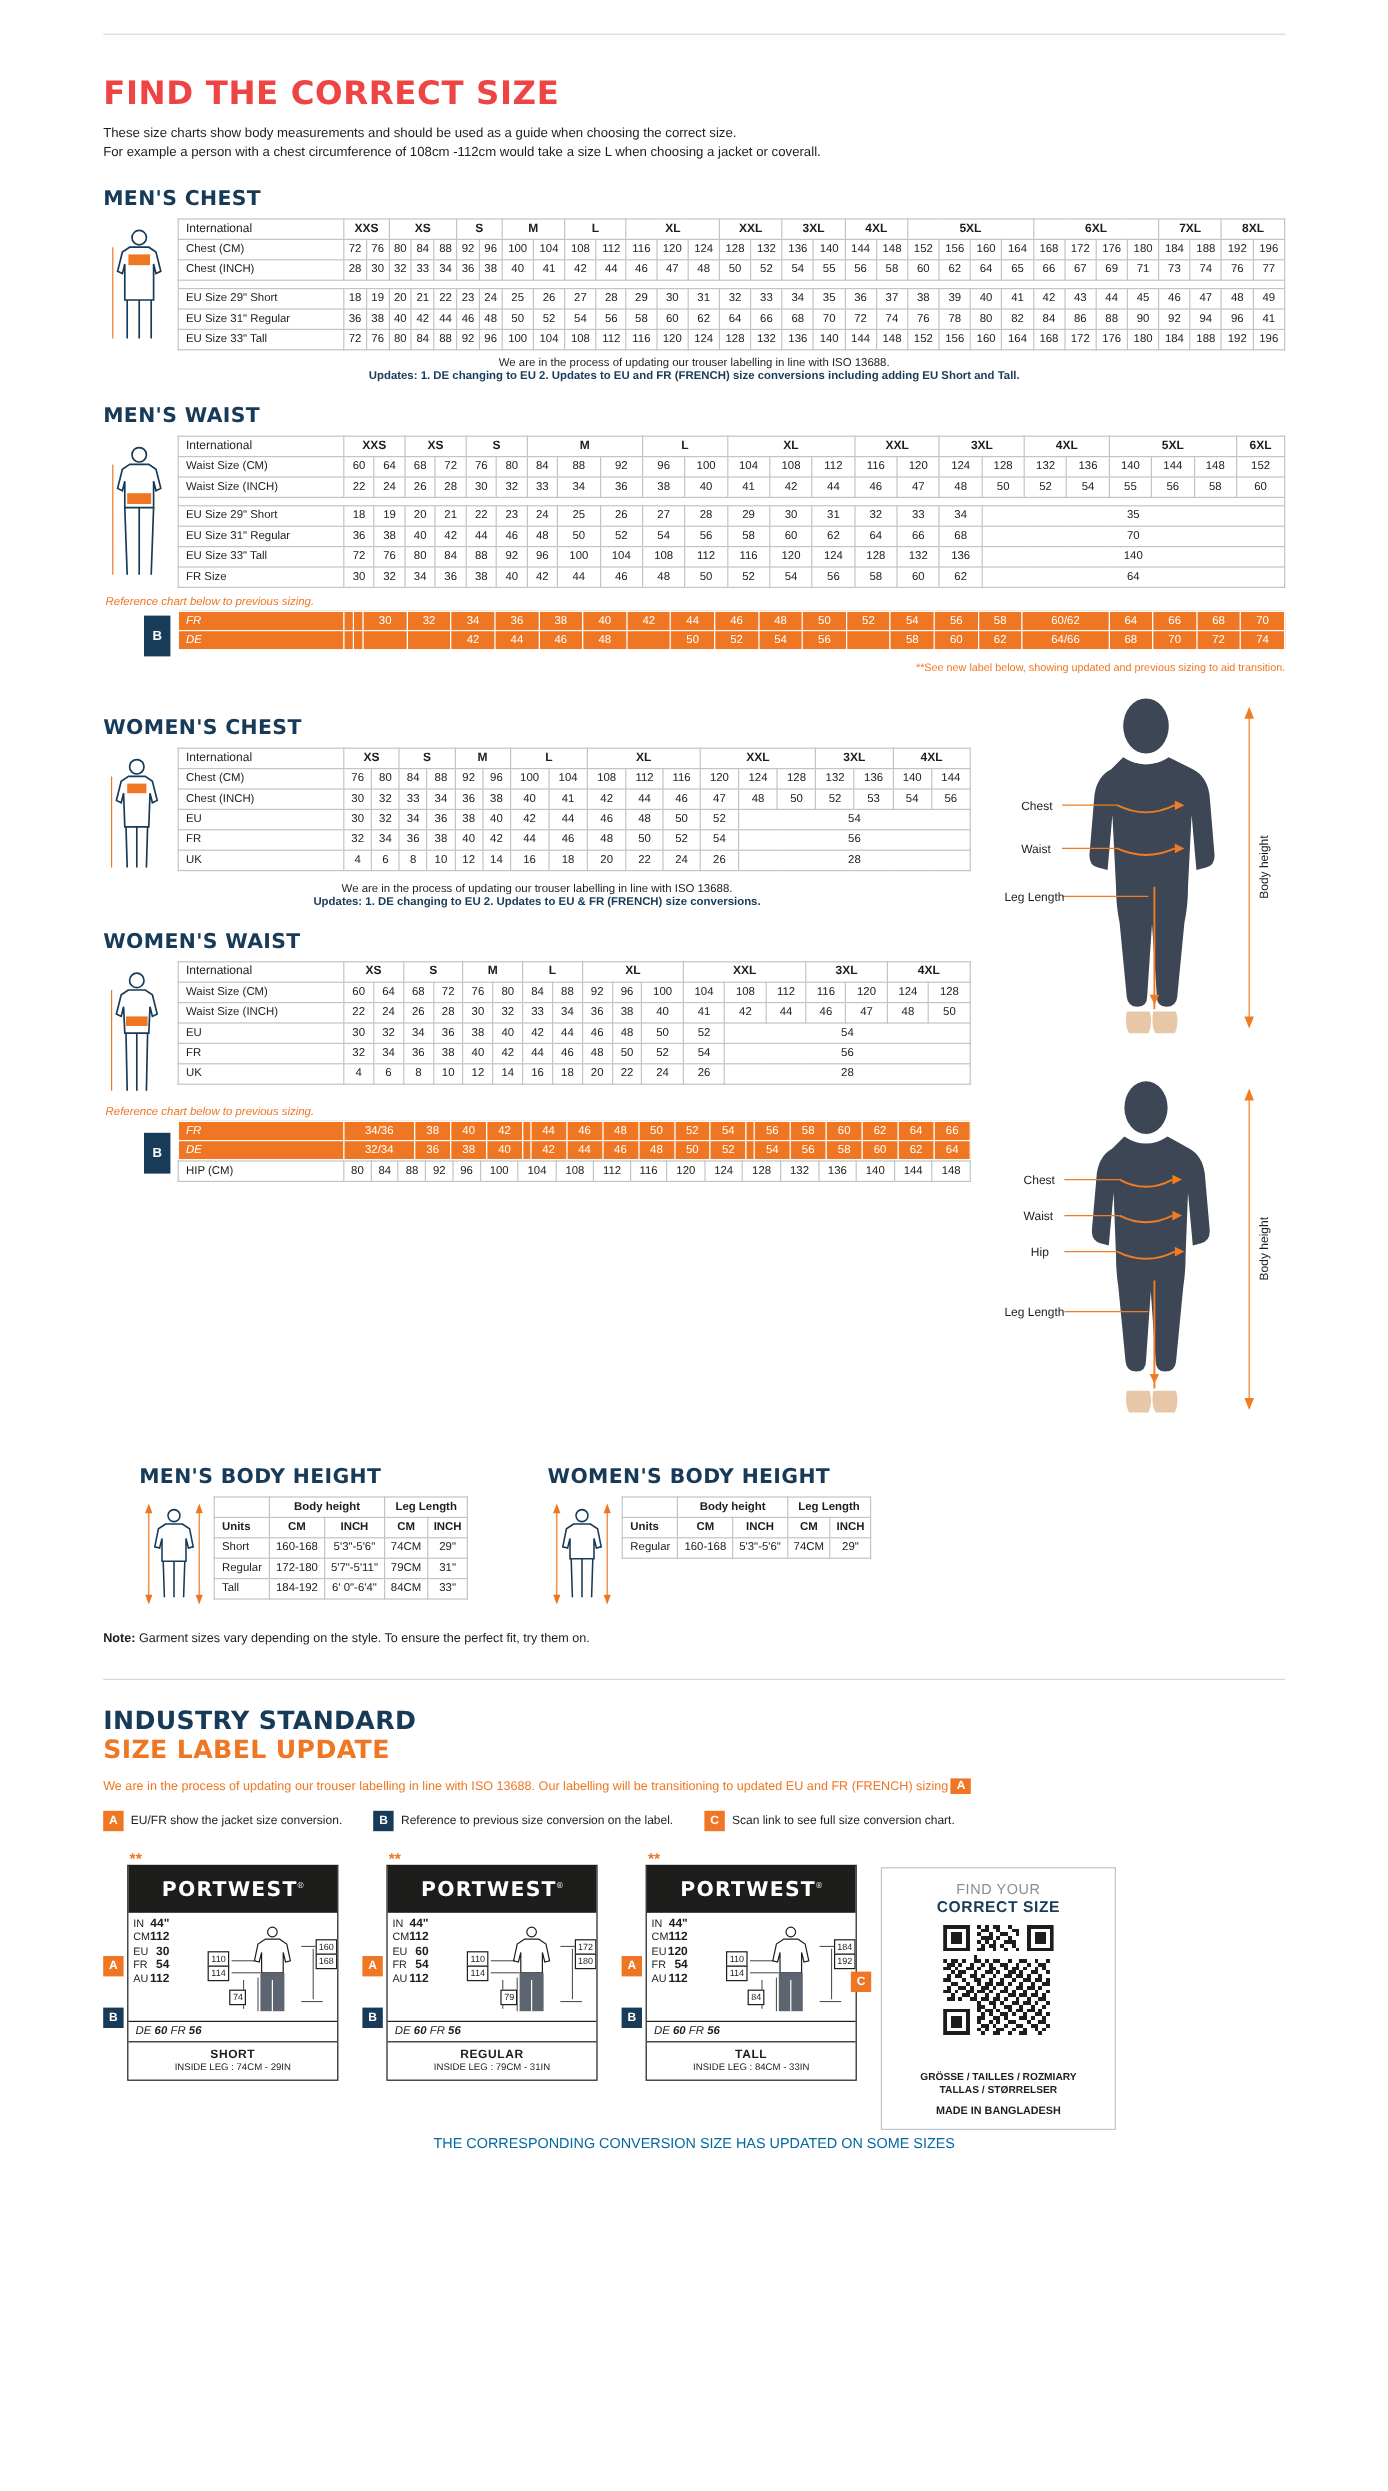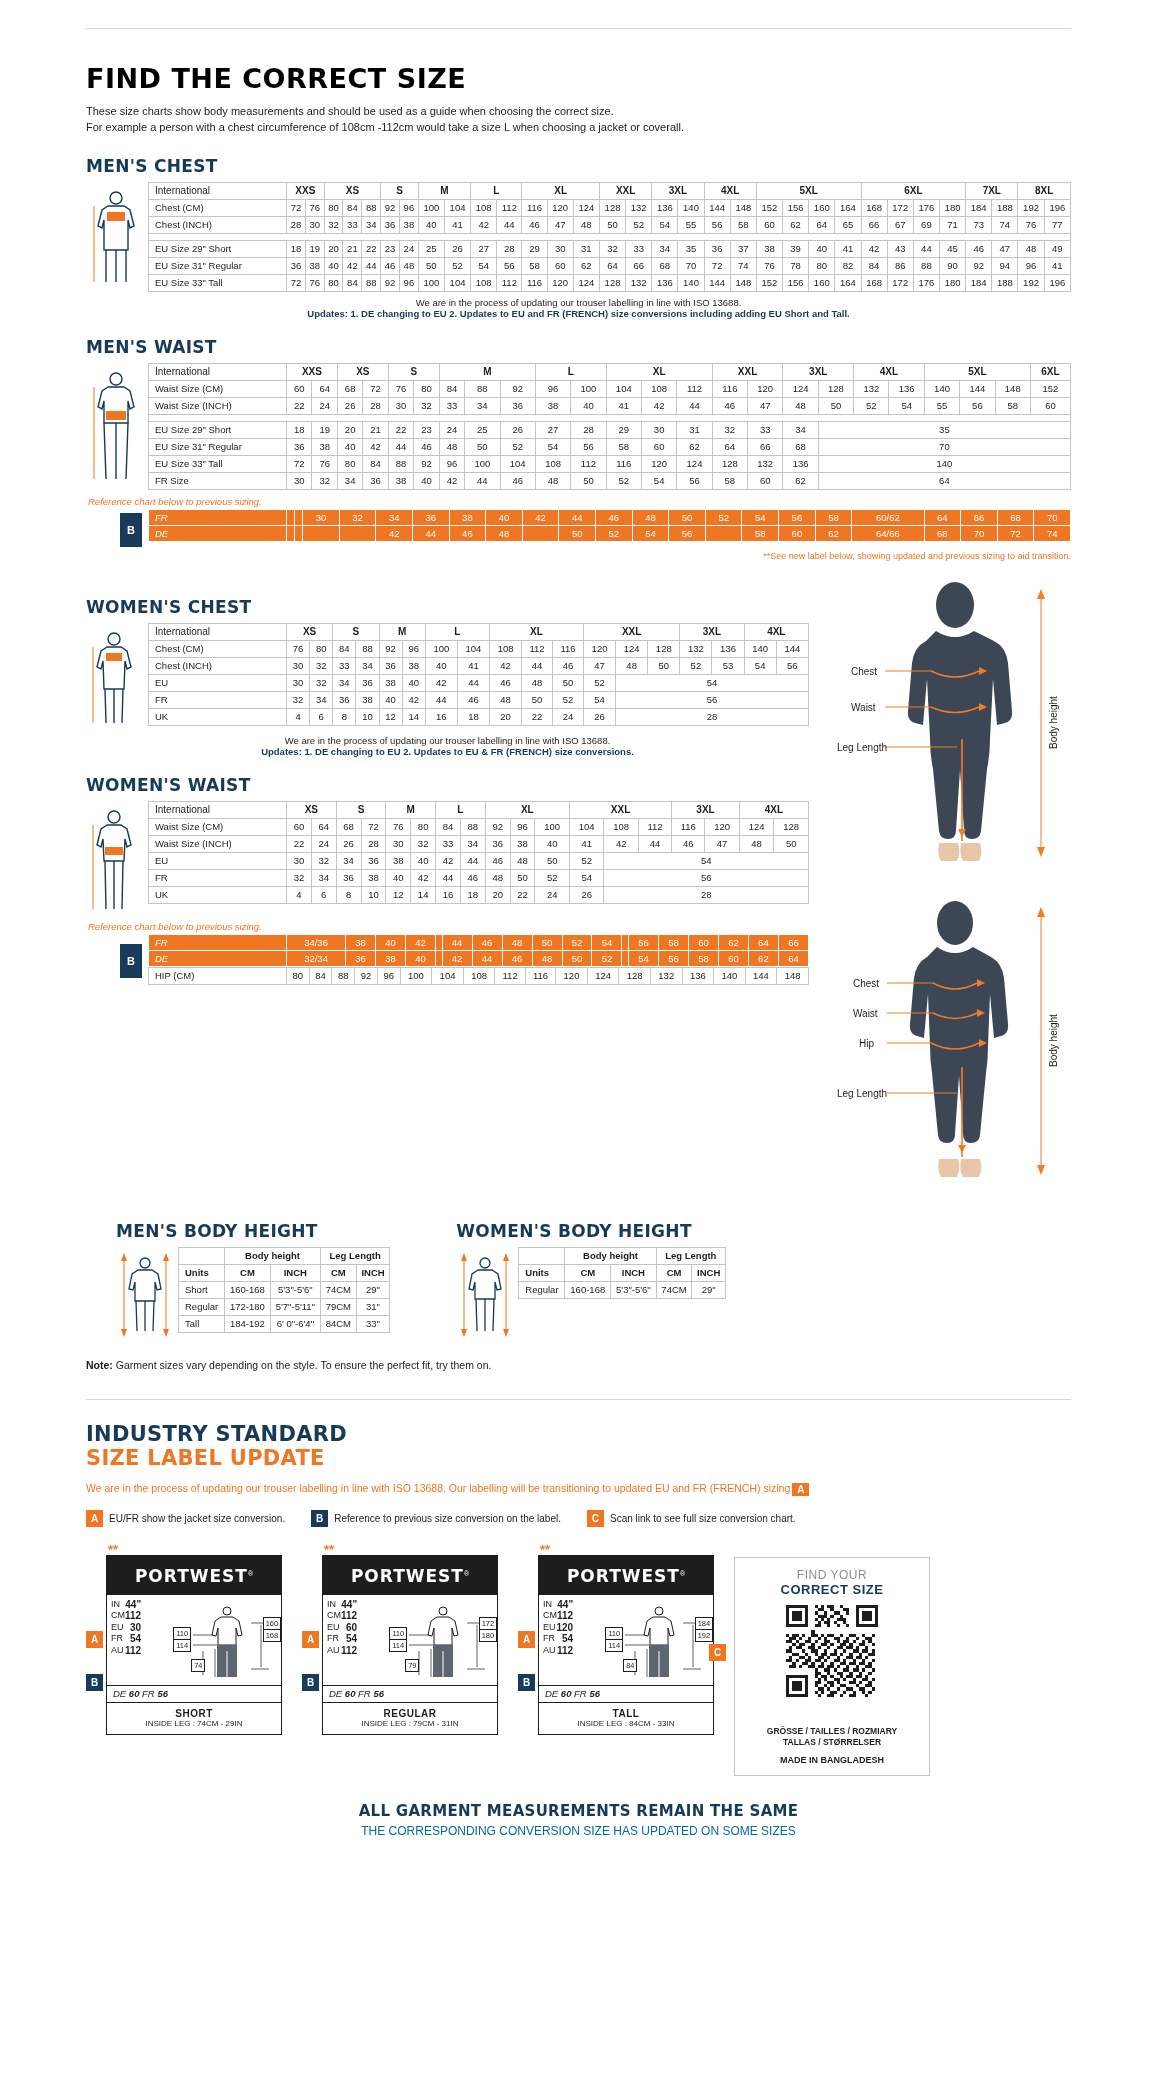--- a/index.html
+++ b/index.html
@@ -11,21 +11,21 @@
     width: 1157px;
   }
   .page { width: 1157px; position: relative; padding: 0 0 40px 0; }
   .rule-top { border-top: 1px solid #d5d7d8; margin: 28px 86px 0 86px; }
   .content { padding: 0 86px; }
 
   h1.main-title {
     font-size: 27px;
     letter-spacing: 0.5px;
     font-weight: bold;
-    color: #000000;
+    color: #ef4444;
     margin: 34px 0 10px 0;
     font-family: "DejaVu Sans", sans-serif;
   }
   .intro { font-size: 11px; color: #1d1d1b; line-height: 1.45; margin: 0 0 20px 0; }
 
   h2.section-title {
     font-size: 17px;
     font-weight: bold;
     color: #163a57;
     letter-spacing: 0.3px;
@@ -1275,21 +1275,21 @@
                 <rect x="44" y="46" width="20" height="32" fill="#5d6670"></rect>
                 <path d="M54 52 L54 78" stroke="#fff" stroke-width="1"></path>
                 <path d="M20 36 L40 36 M20 46 L44 46" stroke="#1d1d1b" stroke-width=".7"></path>
                 <path d="M78 24 L96 24 M78 70 L96 70 M88 26 L88 68" stroke="#1d1d1b" stroke-width=".7"></path>
                 <path d="M42 50 L42 78 M30 52 L30 76" stroke="#1d1d1b" stroke-width=".7"></path>
               </svg>
               <div class="mini-num" style="left:0px;top:28px;">110</div>
               <div class="mini-num" style="left:0px;top:40px;">114</div>
               <div class="mini-num" style="right:2px;top:18px;">172</div>
               <div class="mini-num" style="right:2px;top:30px;">180</div>
-              <div class="mini-num" style="left:16px;top:60px;">79</div>
+              <div class="mini-num" style="left:28px;top:60px;">79</div>
             </div>
           </div>
           <div class="label-de">
             <span>DE </span><b>60</b><span> FR </span><b>56</b>
           </div>
           <div class="label-foot">
             <div class="ft1">REGULAR</div>
             <div class="ft2">INSIDE LEG : 79CM - 31IN</div>
           </div>
         </div>
@@ -1562,17 +1562,16 @@
           </div>
           <div class="qr-lines">
             <div>GRÖSSE / TAILLES / ROZMIARY</div>
             <div>TALLAS / STØRRELSER</div>
           </div>
           <div class="qr-made">MADE IN BANGLADESH</div>
         </div>
       </div>
     </div>
 
-    <div class="bottom-note1">ALL GARMENT MEASUREMENTS REMAIN THE SAME</div>
     <div class="bottom-note2">THE CORRESPONDING CONVERSION SIZE HAS UPDATED ON SOME SIZES</div>
 
   </div>
 </div>
 
 </body></html>

